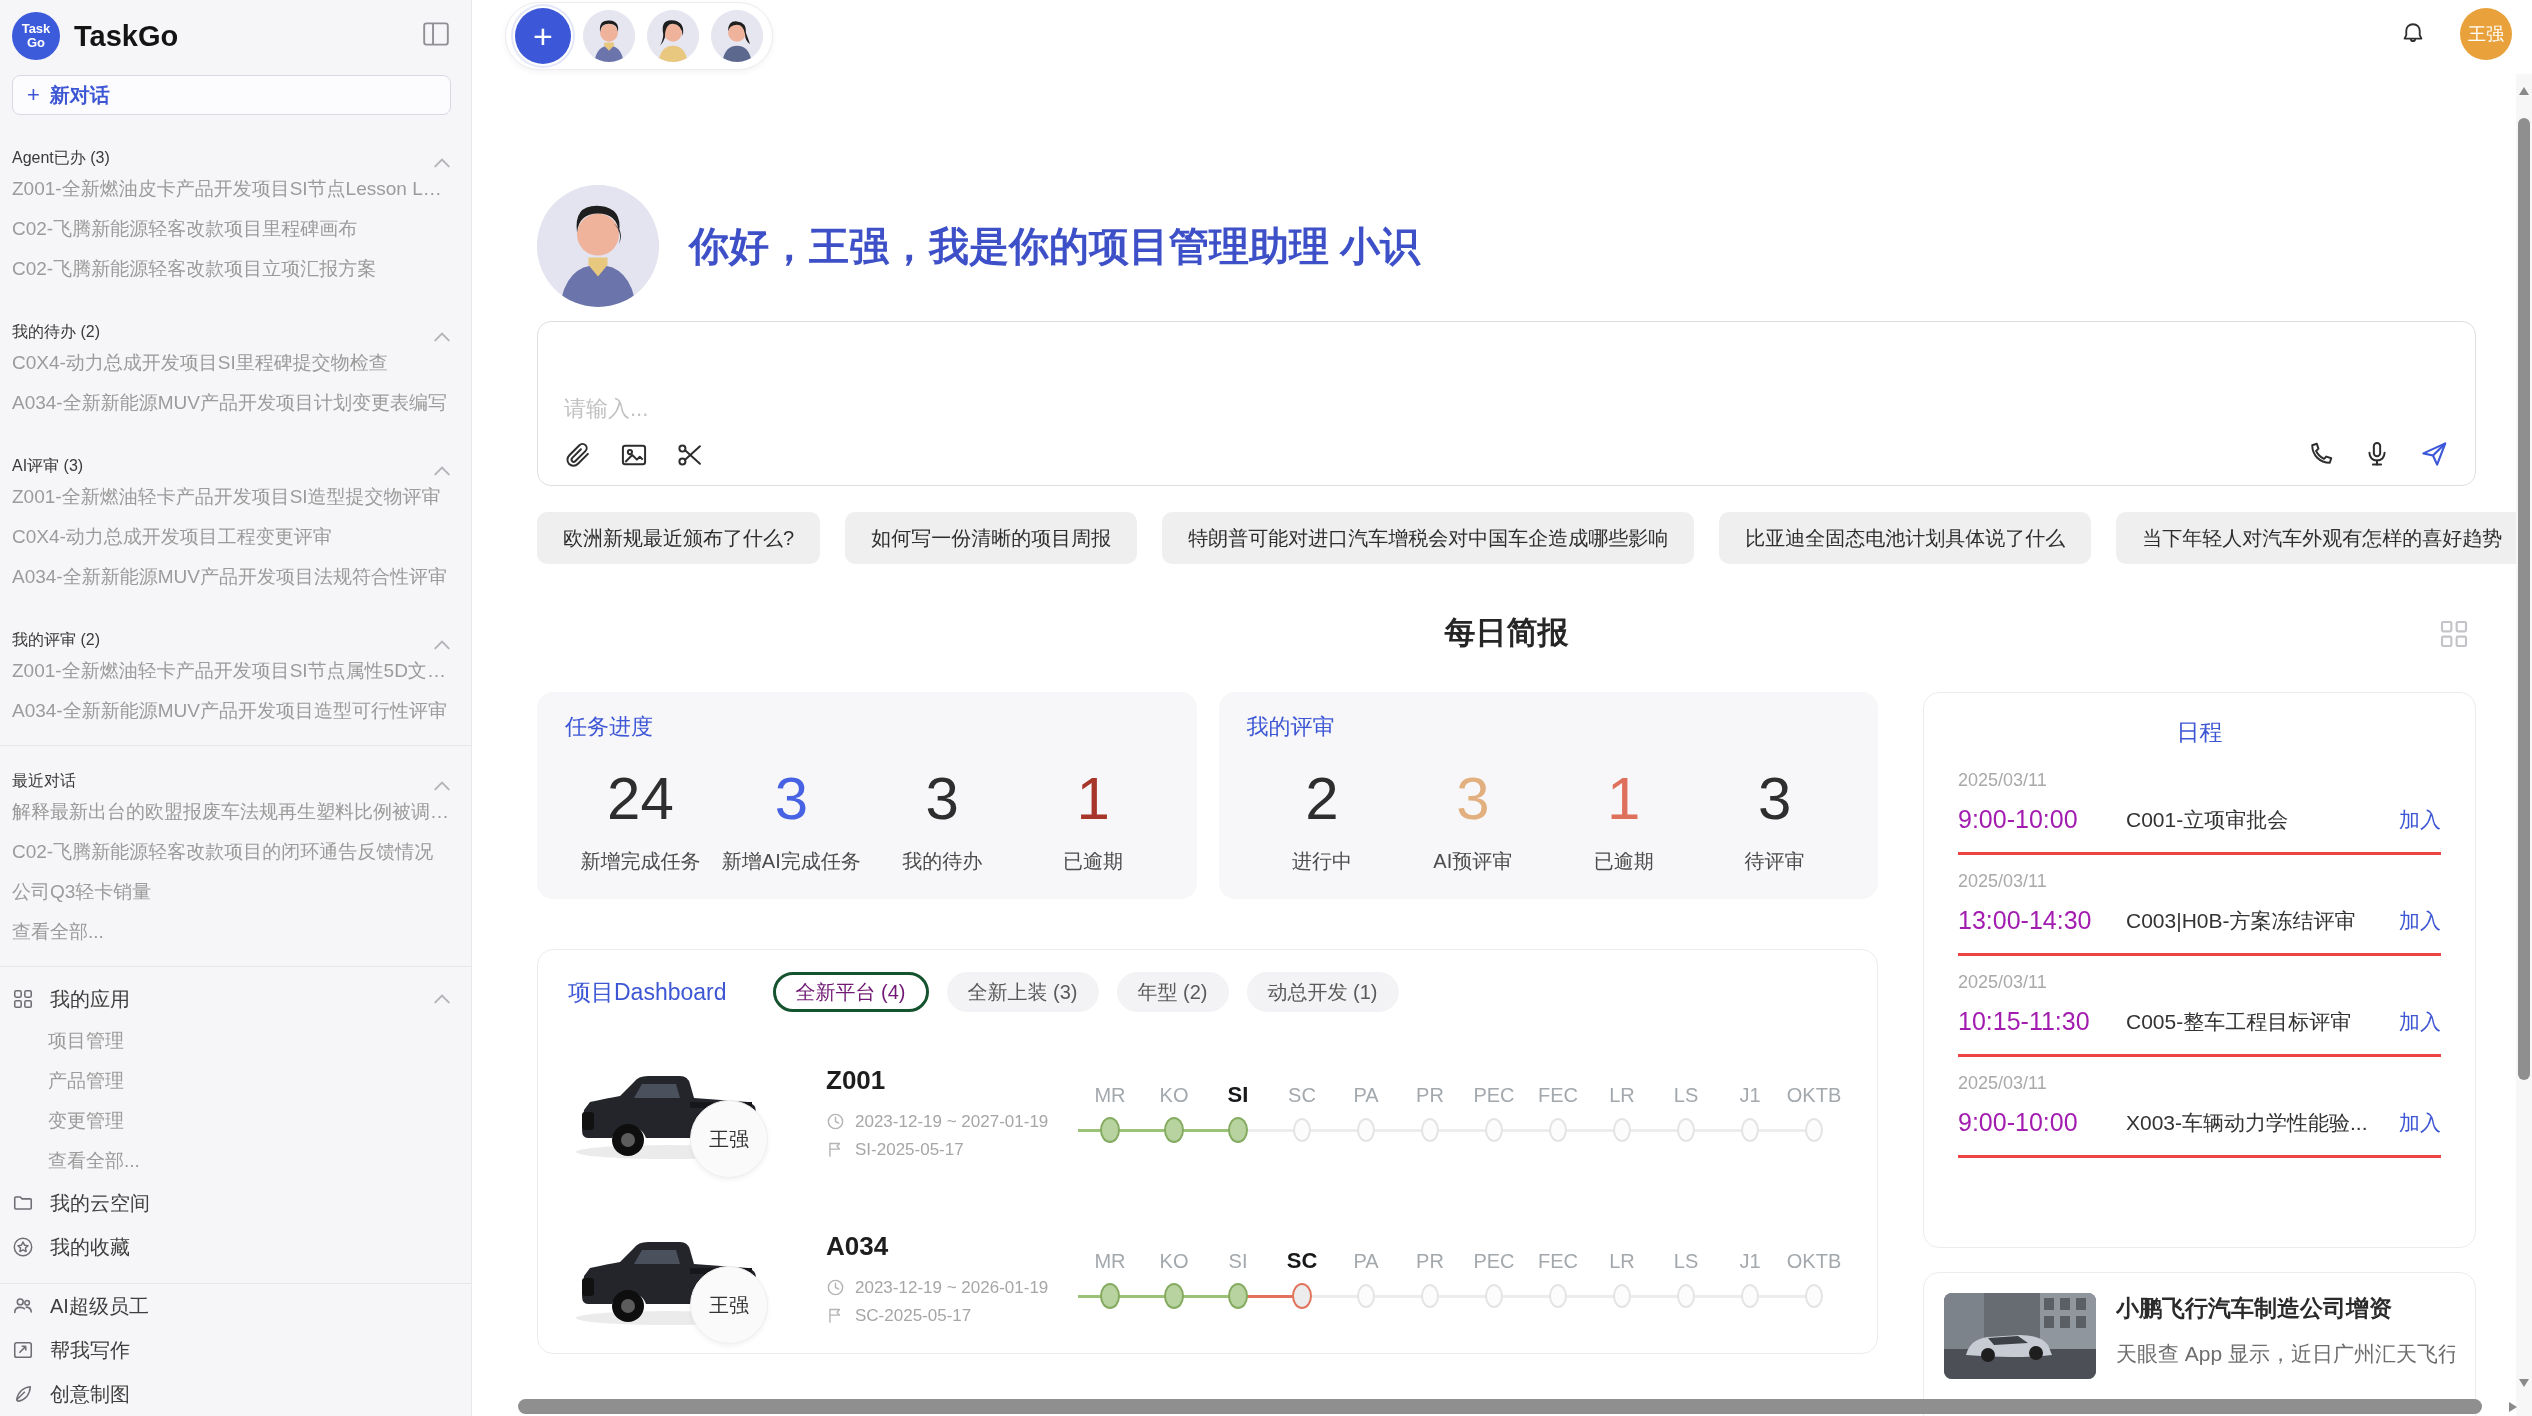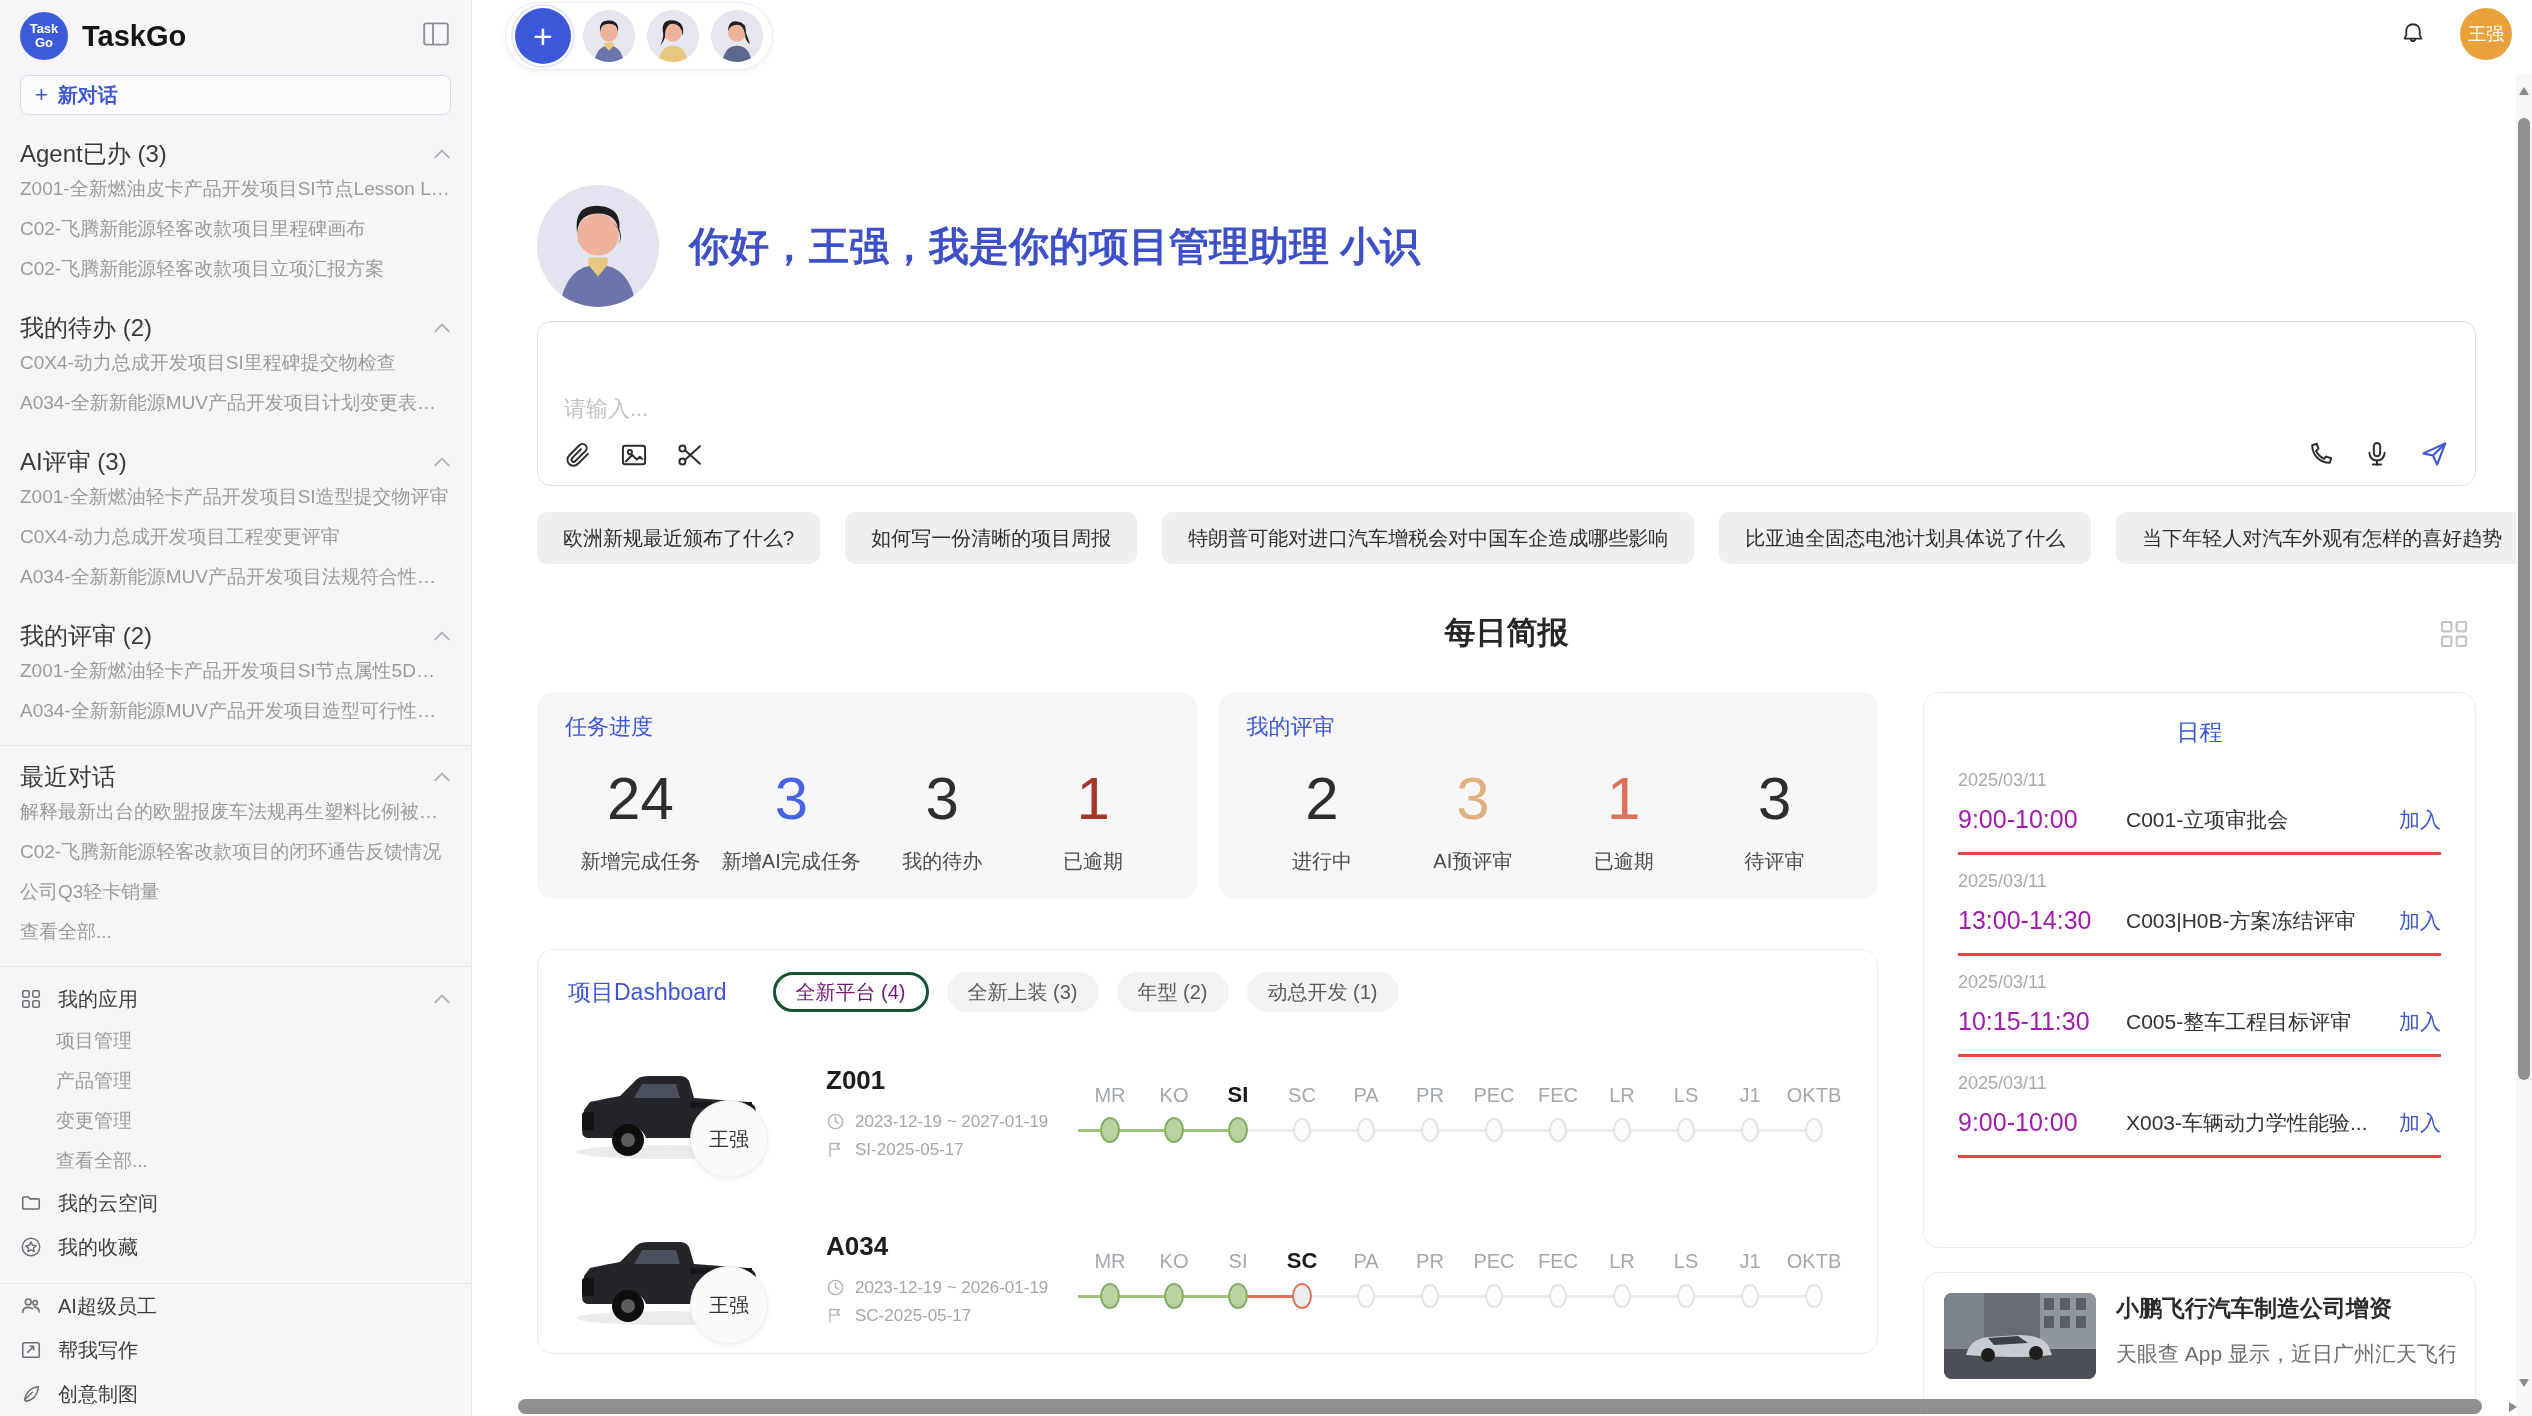--- a/index.html
+++ b/index.html
@@ -2,32 +2,32 @@
 <html><head>
 <meta charset="utf-8">
 <style>
   * { margin:0; padding:0; box-sizing:border-box; }
   html,body { width:2532px; height:1416px; overflow:hidden; background:#fff;
               font-family:"Liberation Sans","DejaVu Sans",sans-serif; color:#222; }
   .stage { position:relative; width:2532px; height:1416px; overflow:hidden; }
 
   
   .sidebar { position:absolute; left:0; top:0; width:472px; height:1416px;
-             background:#f6f6f8; border-right:1px solid #e8e8ea; padding:10px 20px 0 20px; overflow:hidden; }
+             background:#f6f6f8; border-right:1px solid #e8e8ea; padding:10px 20px 0 12px; overflow:hidden; }
   .sb-head { display:flex; align-items:center; height:52px; }
   .logo { width:48px; height:48px; border-radius:50%; background:#3b5bdb; color:#fff;
           display:flex; flex-direction:column; align-items:center; justify-content:center;
           font-size:13px; font-weight:bold; line-height:14px; flex:0 0 auto; }
   .app-title { font-size:29px; font-weight:bold; color:#141414; margin-left:14px; flex:1; }
   .panel-icon { color:#8f8f96; }
   .new-chat { margin-top:13px; height:40px; border:1px solid #d9d9e4; background:#fcfcfe; border-radius:8px;
               display:flex; align-items:center; padding:0 14px; color:#3d56d4; font-size:20px; font-weight:bold; cursor:pointer; }
   .new-chat .plus-glyph { font-size:22px; margin-right:10px; font-weight:normal; }
-  .sb-group-head { margin-top:24px; display:flex; align-items:center; justify-content:space-between;
-                   font-size:24px; color:#3a3a3a; height:30px; }
+  .sb-group-head { margin-top:24px; display:flex; align-items:flex-end; justify-content:space-between;
+                   font-size:16px; color:#3a3a3a; height:30px; }
   .sb-item { height:40px; display:flex; align-items:center; font-size:19px; color:#9b9b9b;
              white-space:nowrap; overflow:hidden; text-overflow:ellipsis; cursor:pointer; }
   .sb-item span { overflow:hidden; text-overflow:ellipsis; white-space:nowrap; }
   .sb-divider { border-top:1px solid #e7e7e9; margin:14px -20px 0 -24px; }
   .sb-row { height:44px; display:flex; align-items:center; gap:16px; font-size:20px; color:#3f3f3f; cursor:pointer; }
   .sb-row .ic { color:#6e6e74; display:flex; }
   .sb-sub { padding-left:36px; }
   .chev { color:#b3b3b8; display:flex; }
 
   

